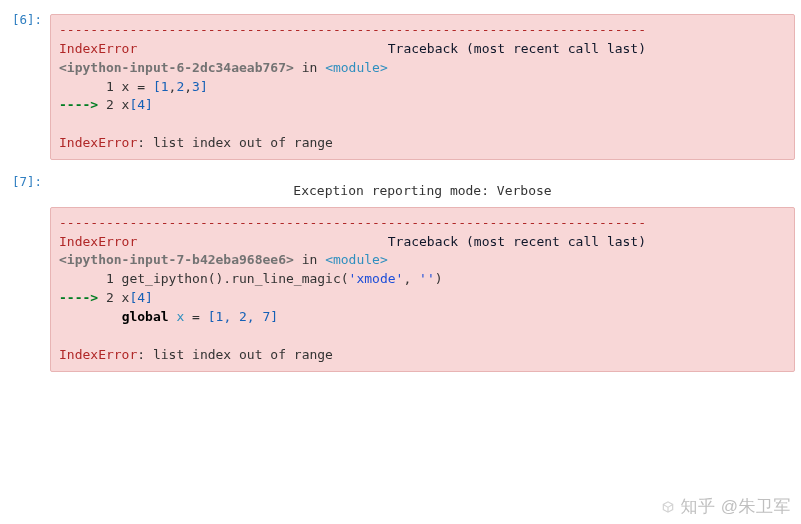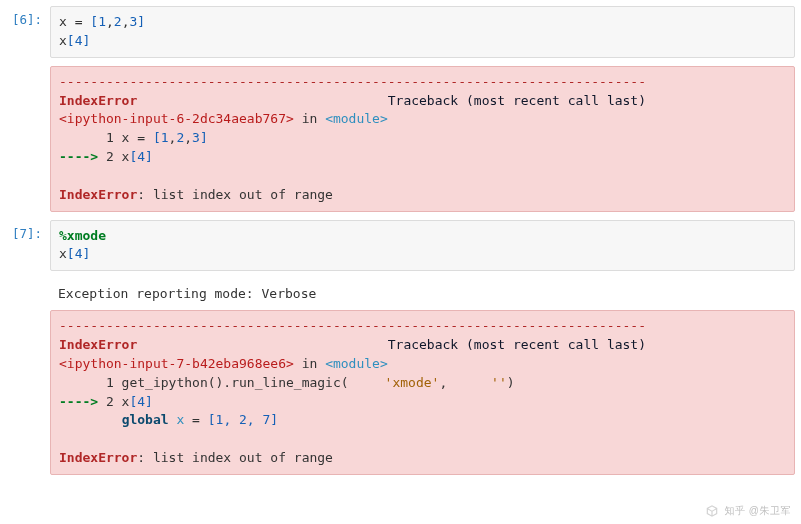--- a/index.html
+++ b/index.html
@@ -49,73 +49,70 @@
     white-space: pre;
     line-height: 1.45;
     font-family: inherit;
     overflow: hidden;
   }
   .plain-output {
     padding: 6px 8px;
     white-space: pre;
     line-height: 1.45;
     font-family: inherit;
+    text-align: center;
   }      
   .num   { color: #1560b6; }                          
   .op    { color: #333; }
   .err-sep { color: #b02727; }
-  .err-name { color: #b02727; font-weight: bold; }
+  .err-name { color: #b02727; font-weight: normal; }
   .err-trace { color: #0f172a; }
-  .ip-file  { color: #b91c1c; font-weight: normal; }
+  .ip-file  { color: #737373; font-weight: bold; }
   .ip-mod   { color: #2f8fbf; }
   .arrow    { color: #007d22; font-weight: bold; }
   .lineno   { color: #333; }
-  .str      { color: #a16207; margin-left: 36px; }
+  .str      { color: #1d4ed8; }
   .magic    { color: #007d22; font-weight: bold; }
-  .global   { color: #0c4a6e; font-weight: bold; }
+  .global   { color: #000000; font-weight: bold; }
   .watermark {
     position: fixed;
     right: 10px;
     bottom: 6px;
     color: rgba(180,180,180,0.85);
     font-family: sans-serif;
-    font-size: 10px;
+    font-size: 17px;
     letter-spacing: 0.5px;
     display: flex;
     align-items: center;
     gap: 6px;
   }
   .watermark svg { opacity: 0.7; }
 </style>
 </head>
 <body>
 
 <div class="cell">
   <div class="prompt">[6]:</div>
   <div class="cell-body">
-    <div class="input-area"><span>x</span><span class="op"> = </span><span class="num">[</span><span class="num">1</span><span>,</span><span class="num">2</span><span>,</span><span class="num">3</span><span class="num">]</span>
-<span>x</span><span class="num">[</span><span class="num">4</span><span class="num">]</span></div>
 
     <div class="output-area">
       <div class="error-box"><span class="err-sep">---------------------------------------------------------------------------</span>
 <span class="err-name">IndexError</span>                                <span class="err-trace">Traceback (most recent call last)</span>
 <span class="ip-file">&lt;ipython-input-6-2dc34aeab767&gt;</span><span> in </span><span class="ip-mod">&lt;module&gt;</span>
       <span class="lineno">1</span><span> x </span><span class="op">=</span><span class="num"> [</span><span class="num">1</span><span>,</span><span class="num">2</span><span>,</span><span class="num">3</span><span class="num">]</span>
 <span class="arrow">----&gt; </span><span class="lineno">2</span><span> x</span><span class="num">[</span><span class="num">4</span><span class="num">]</span>
 
 <span class="err-name">IndexError</span><span>: list index out of range</span></div>
     </div>
   </div>
 </div>
 
 <div class="cell">
   <div class="prompt">[7]:</div>
   <div class="cell-body">
-    <div class="input-area"><span class="magic">%xmode</span>
-<span>x</span><span class="num">[</span><span class="num">4</span><span class="num">]</span></div>
 
     <div class="output-area">
       <div class="plain-output">Exception reporting mode: Verbose</div>
 
       <div class="error-box"><span class="err-sep">---------------------------------------------------------------------------</span>
 <span class="err-name">IndexError</span>                                <span class="err-trace">Traceback (most recent call last)</span>
 <span class="ip-file">&lt;ipython-input-7-b42eba968ee6&gt;</span><span> in </span><span class="ip-mod">&lt;module&gt;</span>
       <span class="lineno">1</span><span> get_ipython().run_line_magic(</span><span class="str">'xmode'</span><span>, </span><span class="str">''</span><span>)</span>
 <span class="arrow">----&gt; </span><span class="lineno">2</span><span> x</span><span class="num">[</span><span class="num">4</span><span class="num">]</span>
         <span class="global">global</span><span class="ip-mod"> x </span><span class="op">= </span><span class="num">[1, 2, 7]</span>

